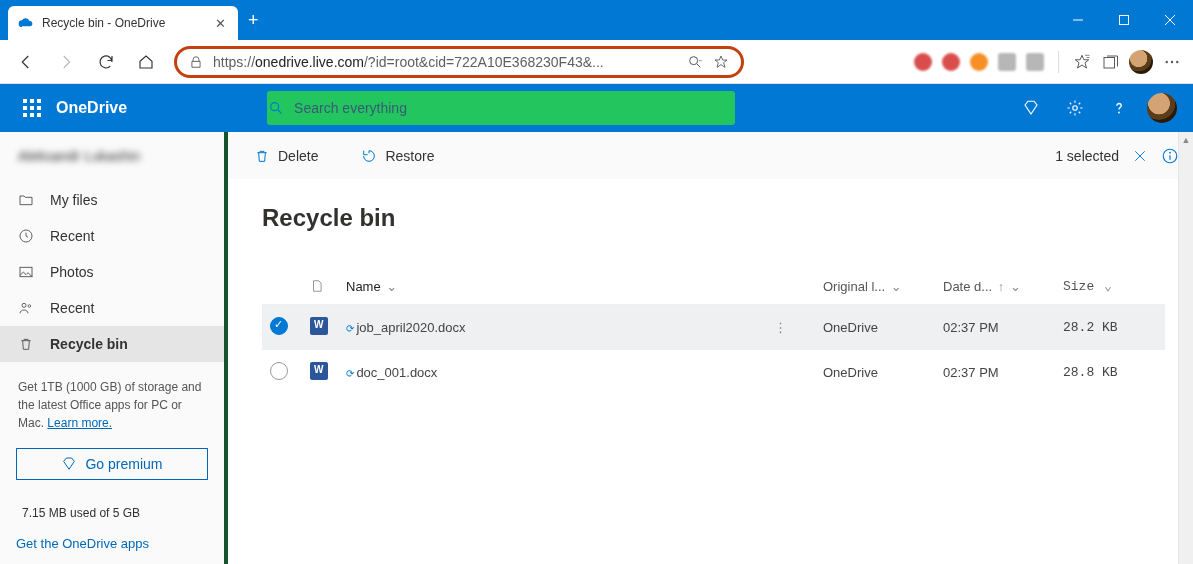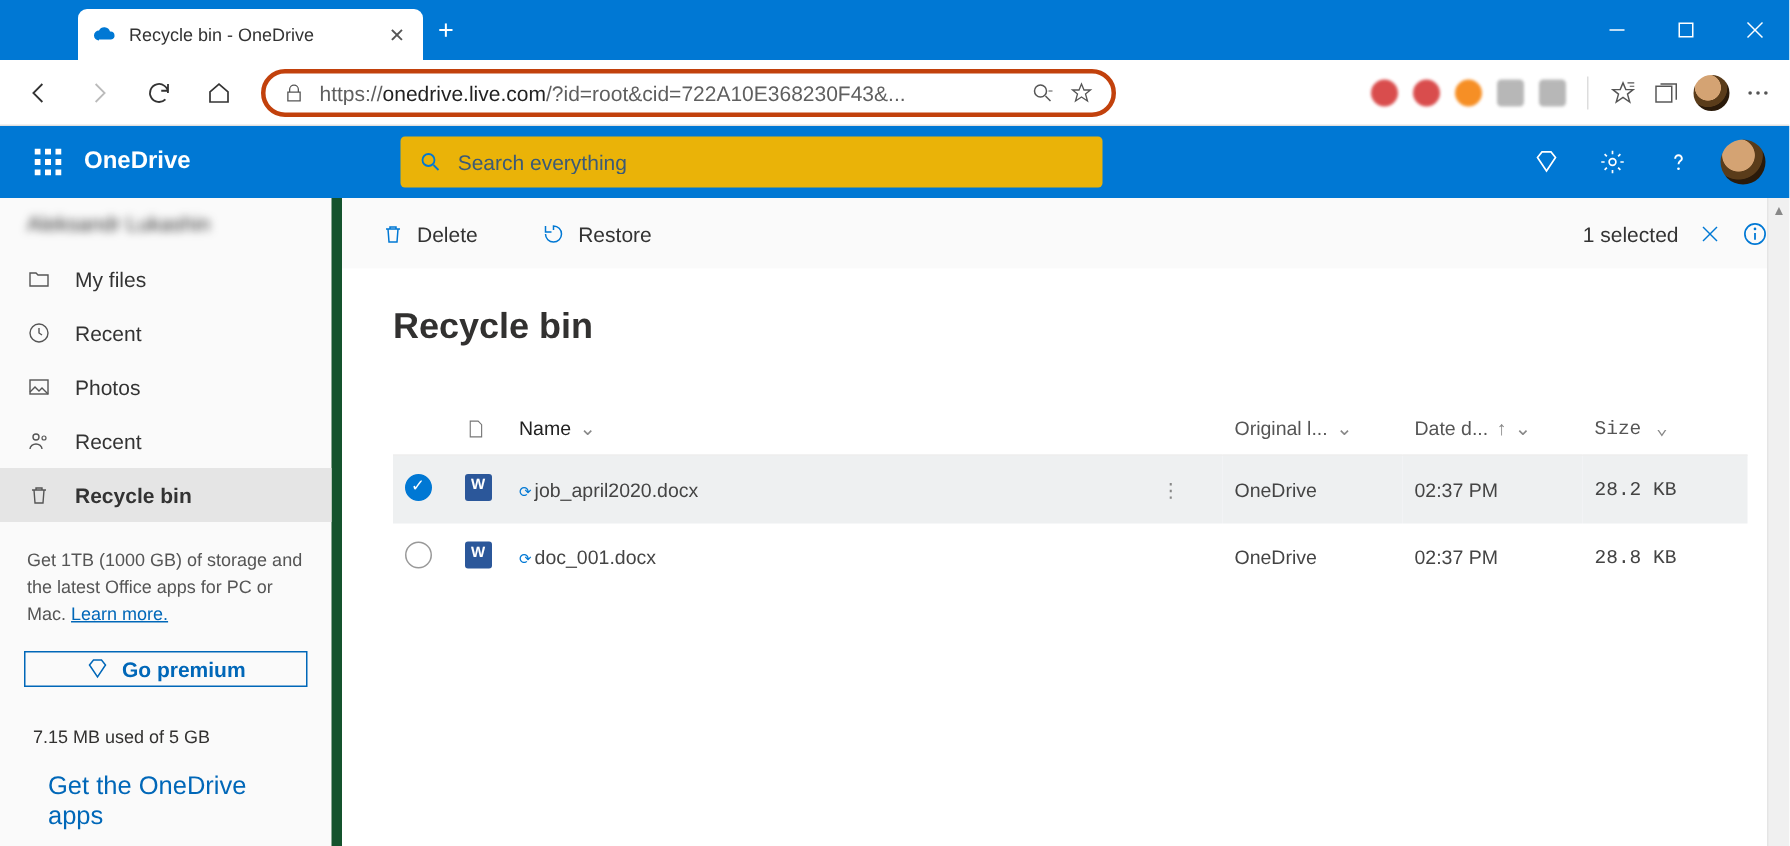--- a/index.html
+++ b/index.html
@@ -14,21 +14,20 @@
     display: flex;
     flex-direction: column;
   }
 
   
   .titlebar {
     height: 40px;
     background: #0078D4;
     display: flex;
     align-items: center;
-    padding-left: 44px;
   }
   .tab {
     display: flex;
     align-items: center;
     background: #fff;
     height: 34px;
     margin-top: 6px;
     margin-left: 8px;
     padding: 0 12px 0 10px;
     border-radius: 6px 6px 0 0;
@@ -87,56 +86,56 @@
     display: flex;
     align-items: center;
     padding: 0 16px;
     color: #fff;
   }
   .waffle { width: 32px; height: 32px; display: flex; align-items:center; justify-content:center; }
   .brand { font-size: 16px; font-weight: 600; margin-left: 8px; }
   .search-wrap { margin-left: auto; margin-right: auto; width: 468px; }
   .search-box {
     height: 34px;
-    background: #eab308;
+    background: #22c55e;
     border-radius: 3px;
     display: flex;
     align-items: center;
-    padding: 0 12px;
+    padding: 0 1px;
     gap: 10px;
     color: #3b5a77;
   }
   .search-box input {
     flex: 1; border: none; background: transparent; outline: none;
     font-size: 14px; color: #3b5a77;
   }
   .search-box input::placeholder { color: #3b5a77; }
   .hdr-right { display: flex; align-items: center; gap: 12px; margin-left: auto;}
   .hdr-ic { width: 32px; height: 32px; display:flex; align-items:center; justify-content:center; color:#fff;}
   .avatar { width: 30px; height: 30px; border-radius: 50%; background: radial-gradient(circle at 40% 35%, #d4a373 0 40%, #5a3c1a 42% 60%, #2a1a0a 62% 100%); }
 
   
   .main { flex:1; display:flex; min-height:0; }
-  .sidebar { width: 228px; background:#fafafa; border-right:7px solid #14532d; display:flex; flex-direction:column; }
+  .sidebar { width: 228px; background:#fafafa; border-right:4px solid #14532d; display:flex; flex-direction:column; }
   .user-name { height: 48px; display:flex; align-items:center; padding: 0 18px; filter: blur(3px); color:#333; font-size:14px;}
   .nav { padding-top: 2px; }
   .nav-item { height: 36px; display:flex; align-items:center; padding: 0 18px; gap: 14px; color:#333; cursor:pointer;}
   .nav-item .ic { width:18px; color:#555; display:flex; align-items:center;}
   .nav-item.active { background:#e5e5e5; font-weight:600; }
   .promo { padding: 16px 18px 10px; font-size: 12px; color:#555; line-height:1.5;}
   .promo a { color:#0067b8; }
   .premium-btn {
     margin: 6px 16px; height: 32px; border:1px solid #0067b8;
     display:flex; align-items:center; justify-content:center; gap:8px;
-    color:#0067b8; font-size:14px; cursor:pointer;font-weight:bold;
+    color:#0067b8; font-size:14px; cursor:pointer;
   }
   .storage { padding: 20px 16px 6px; font-size:12px; display:flex; flex-direction:row; gap:6px;}
   .bar { height:3px; background:#e1e1e1; border-radius:2px; position:relative;}
   .bar::before { content:""; position:absolute; left:0; top:0; bottom:0; width:1%; background:#0078D4;}
-  .apps-link { padding: 10px 32px; font-size: 17px;}
+  .apps-link { padding: 10px 16px; font-size: 13px;}
   .apps-link a { color:#0067b8; text-decoration:none;}
 
   .content { flex:1; display:flex; flex-direction:column; position:relative; }
   .cmdbar { height:48px; display:flex; align-items:center; padding:0 14px; gap:19px; border-bottom:1px solid #fff; background:#fafafa;}
   .cmd { height:40px; display:flex; align-items:center; gap:8px; padding:0 12px; cursor:pointer; color:#333;}
   .cmd .ic { color:#0078D4; }
   .sel-info { margin-left:auto; display:flex; align-items:center; gap:14px; color:#333; }
   .sel-close { color:#0078D4; }
   .info-ic { color:#0078D4; }
   .page-body { padding: 24px 28px 0 34px; overflow:auto; }

